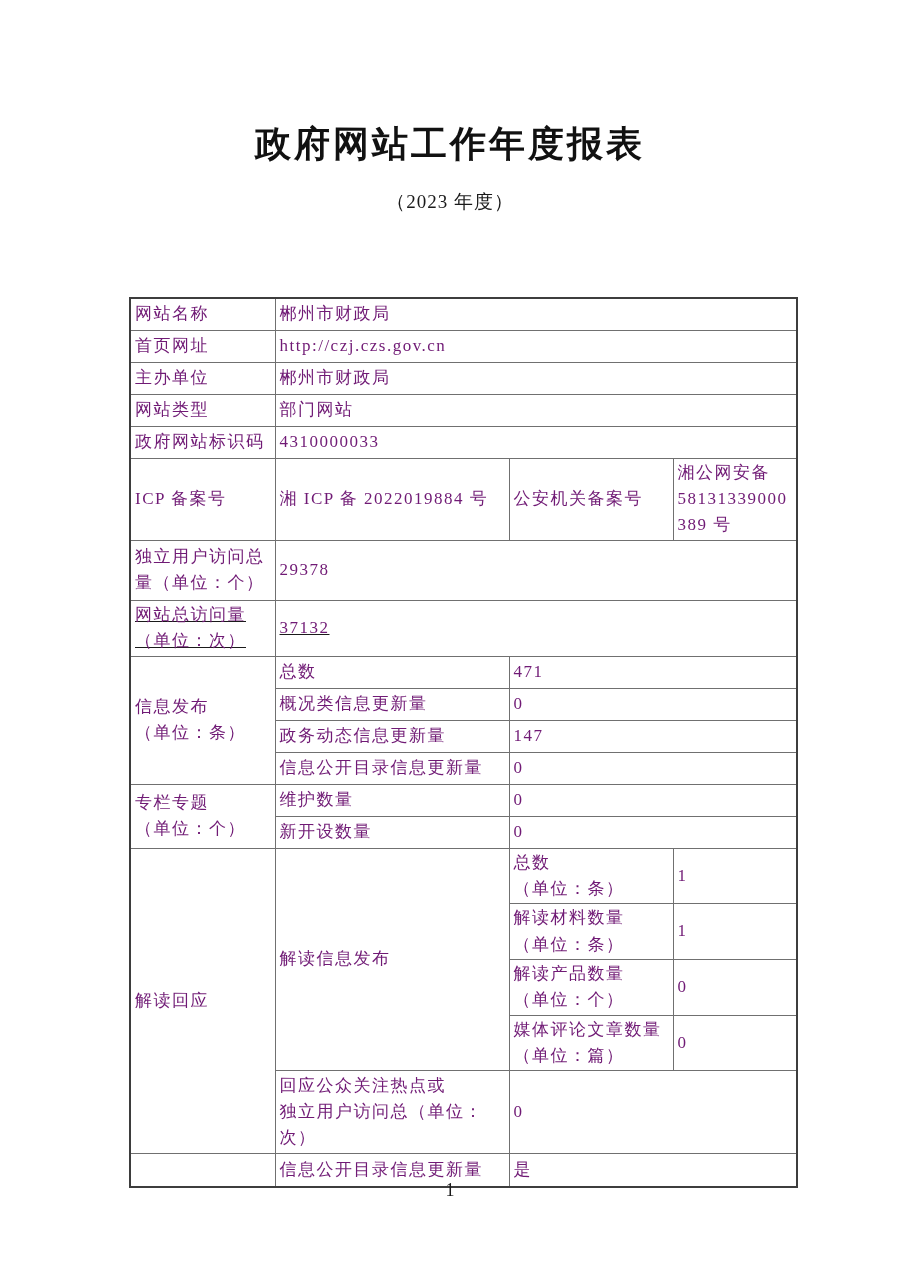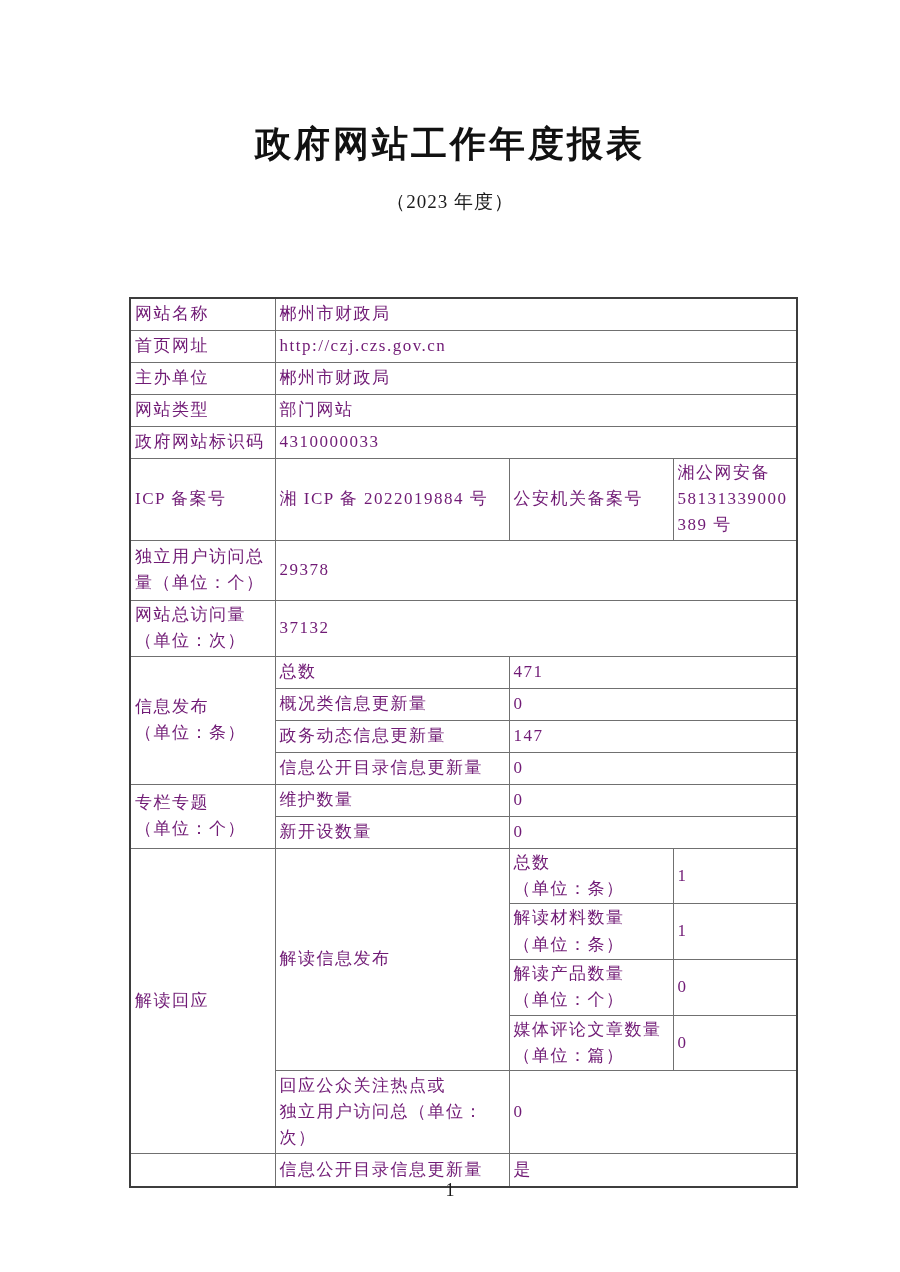--- a/index.html
+++ b/index.html
@@ -61,21 +61,21 @@
     letter-spacing: 1.5px;
     line-height: 1.55;
     white-space: pre-line;
     padding: 1px 4px;
     overflow: hidden;
     color: #701a75;
   }
   tr.h32 { height: 32px; }
   tr.h76 { height: 76px; }
   tr.h60 { height: 60px; }
-  tr.h56 { height: 56px; }
+  tr.h56 { height: 56px; text-decoration: underline; }
   tr.h48 { height: 48px; }
   tr.h49 { height: 49px; }
   tr.h50 { height: 50px; }
   tr.h52 { height: 52px; }
   tr.h83 { height: 83px; }
   tr.h33 { height: 33px; }
   .page-number {
     position: absolute;
     top: 1180px;
     left: 0;

